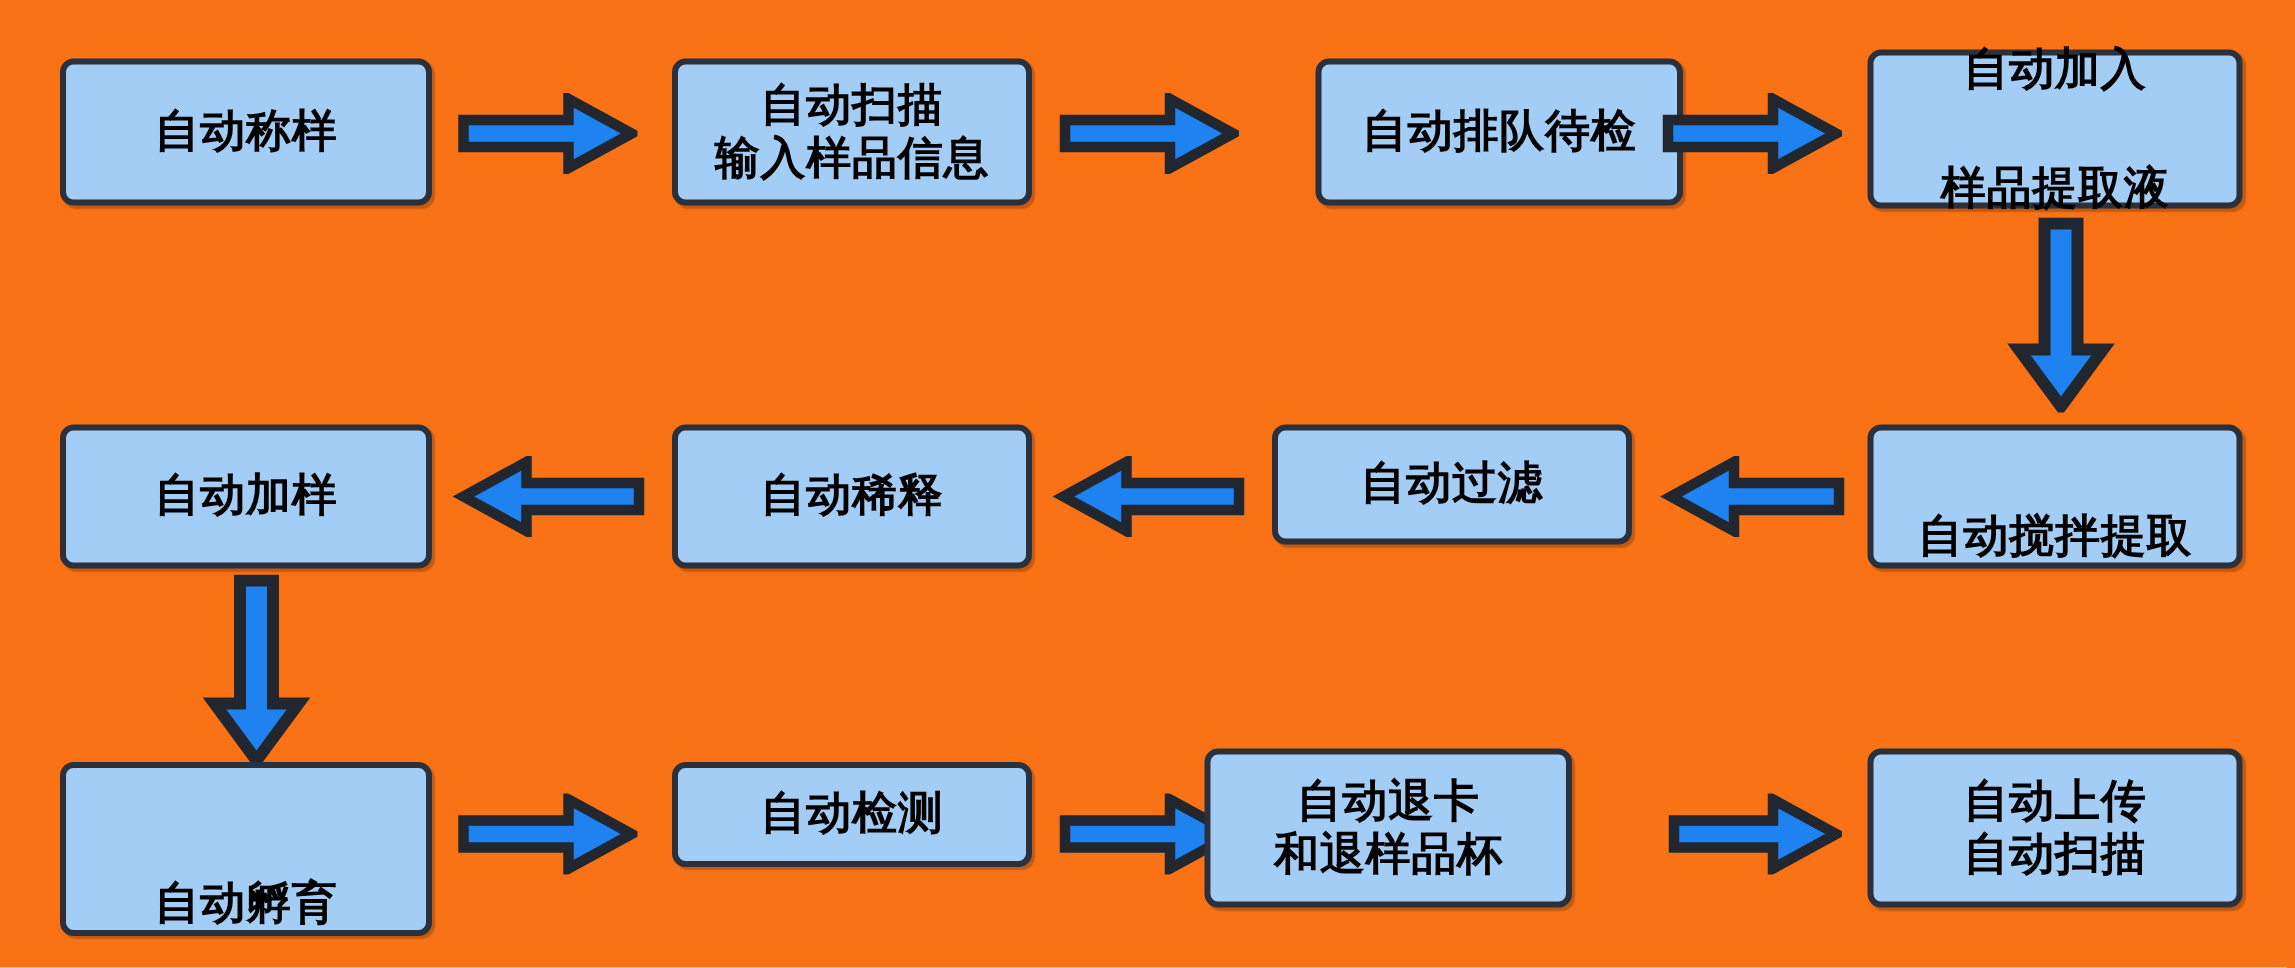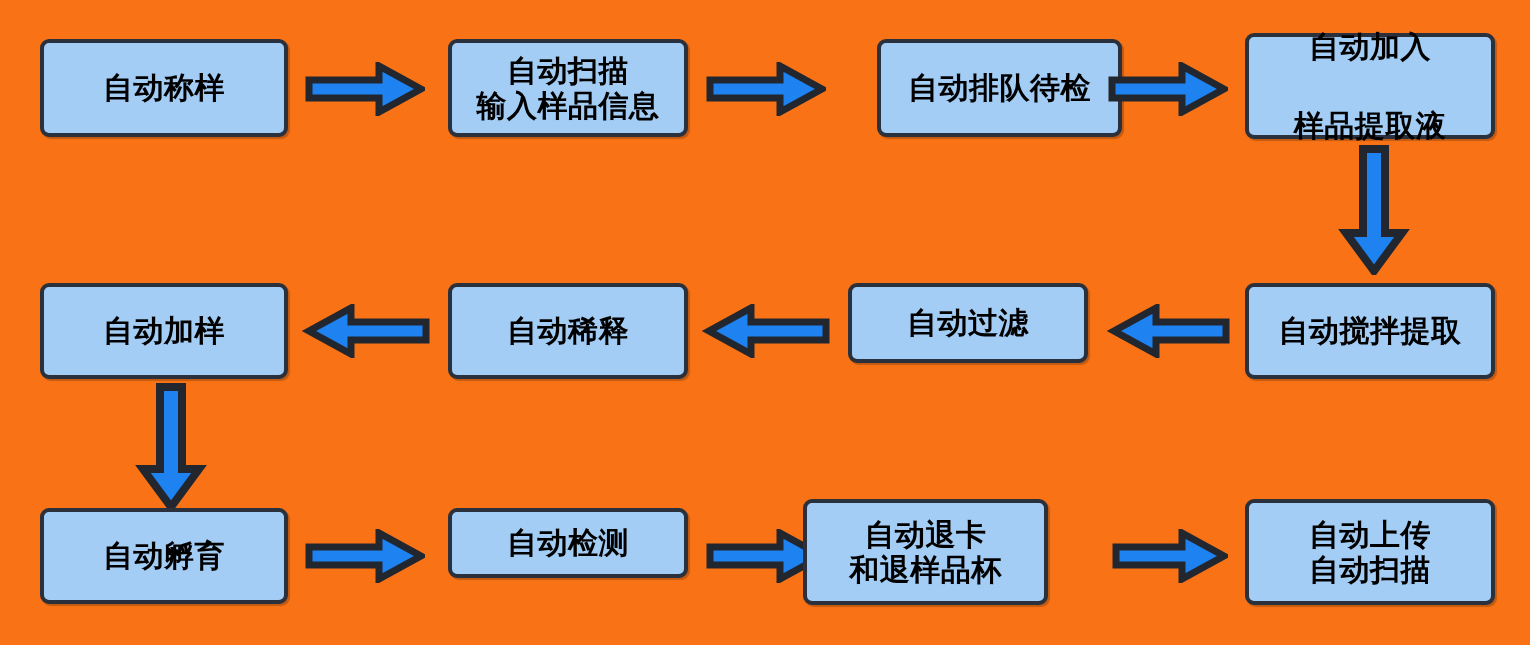--- a/index.html
+++ b/index.html
@@ -101,21 +101,21 @@
     <span class="ln">自动加入</span>
     <span class="ln">样品提取液</span>
   </div>
 
   <div class="arrow" style="left:1338px; top:145px; width:72px; height:130px;">
     <svg viewBox="0 0 72 130" preserveAspectRatio="none">
       <polygon class="arrow-shape-v" points="25,4 47,4 47,88 64,88 36,126 8,88 25,88"></polygon>
     </svg>
   </div>
 
-  <div class="node" style="left:1245px; top:283px; width:250px; height:96px;">
+  <div class="node" style="left:1245px; top:283px; width:250px; height:96px;justify-content:flex-end;">
     <span class="ln">自动搅拌提取</span>
   </div>
 
   <div class="arrow" style="left:1105px; top:304px; width:125px; height:54px;">
     <svg viewBox="0 0 125 54" preserveAspectRatio="none">
       <polygon class="arrow-shape" points="121,18 51,18 51,4 9,27 51,50 51,36 121,36"></polygon>
     </svg>
   </div>
 
   <div class="node" style="left:848px; top:283px; width:240px; height:80px;">
@@ -141,21 +141,21 @@
   <div class="node" style="left:40px; top:283px; width:248px; height:96px;">
     <span class="ln">自动加样</span>
   </div>
 
   <div class="arrow" style="left:135px; top:383px; width:72px; height:128px;">
     <svg viewBox="0 0 72 128" preserveAspectRatio="none">
       <polygon class="arrow-shape-v" points="25,4 47,4 47,86 64,86 36,124 8,86 25,86"></polygon>
     </svg>
   </div>
 
-  <div class="node" style="left:40px; top:508px; width:248px; height:96px;">
+  <div class="node" style="left:40px; top:508px; width:248px; height:116px;justify-content:flex-end;">
     <span class="ln">自动孵育</span>
   </div>
 
   <div class="arrow" style="left:305px; top:529px; width:120px; height:54px;">
     <svg viewBox="0 0 120 54" preserveAspectRatio="none">
       <polygon class="arrow-shape" points="4,18 74,18 74,4 116,27 74,50 74,36 4,36"></polygon>
     </svg>
   </div>
 
   <div class="node" style="left:448px; top:508px; width:240px; height:70px;">

